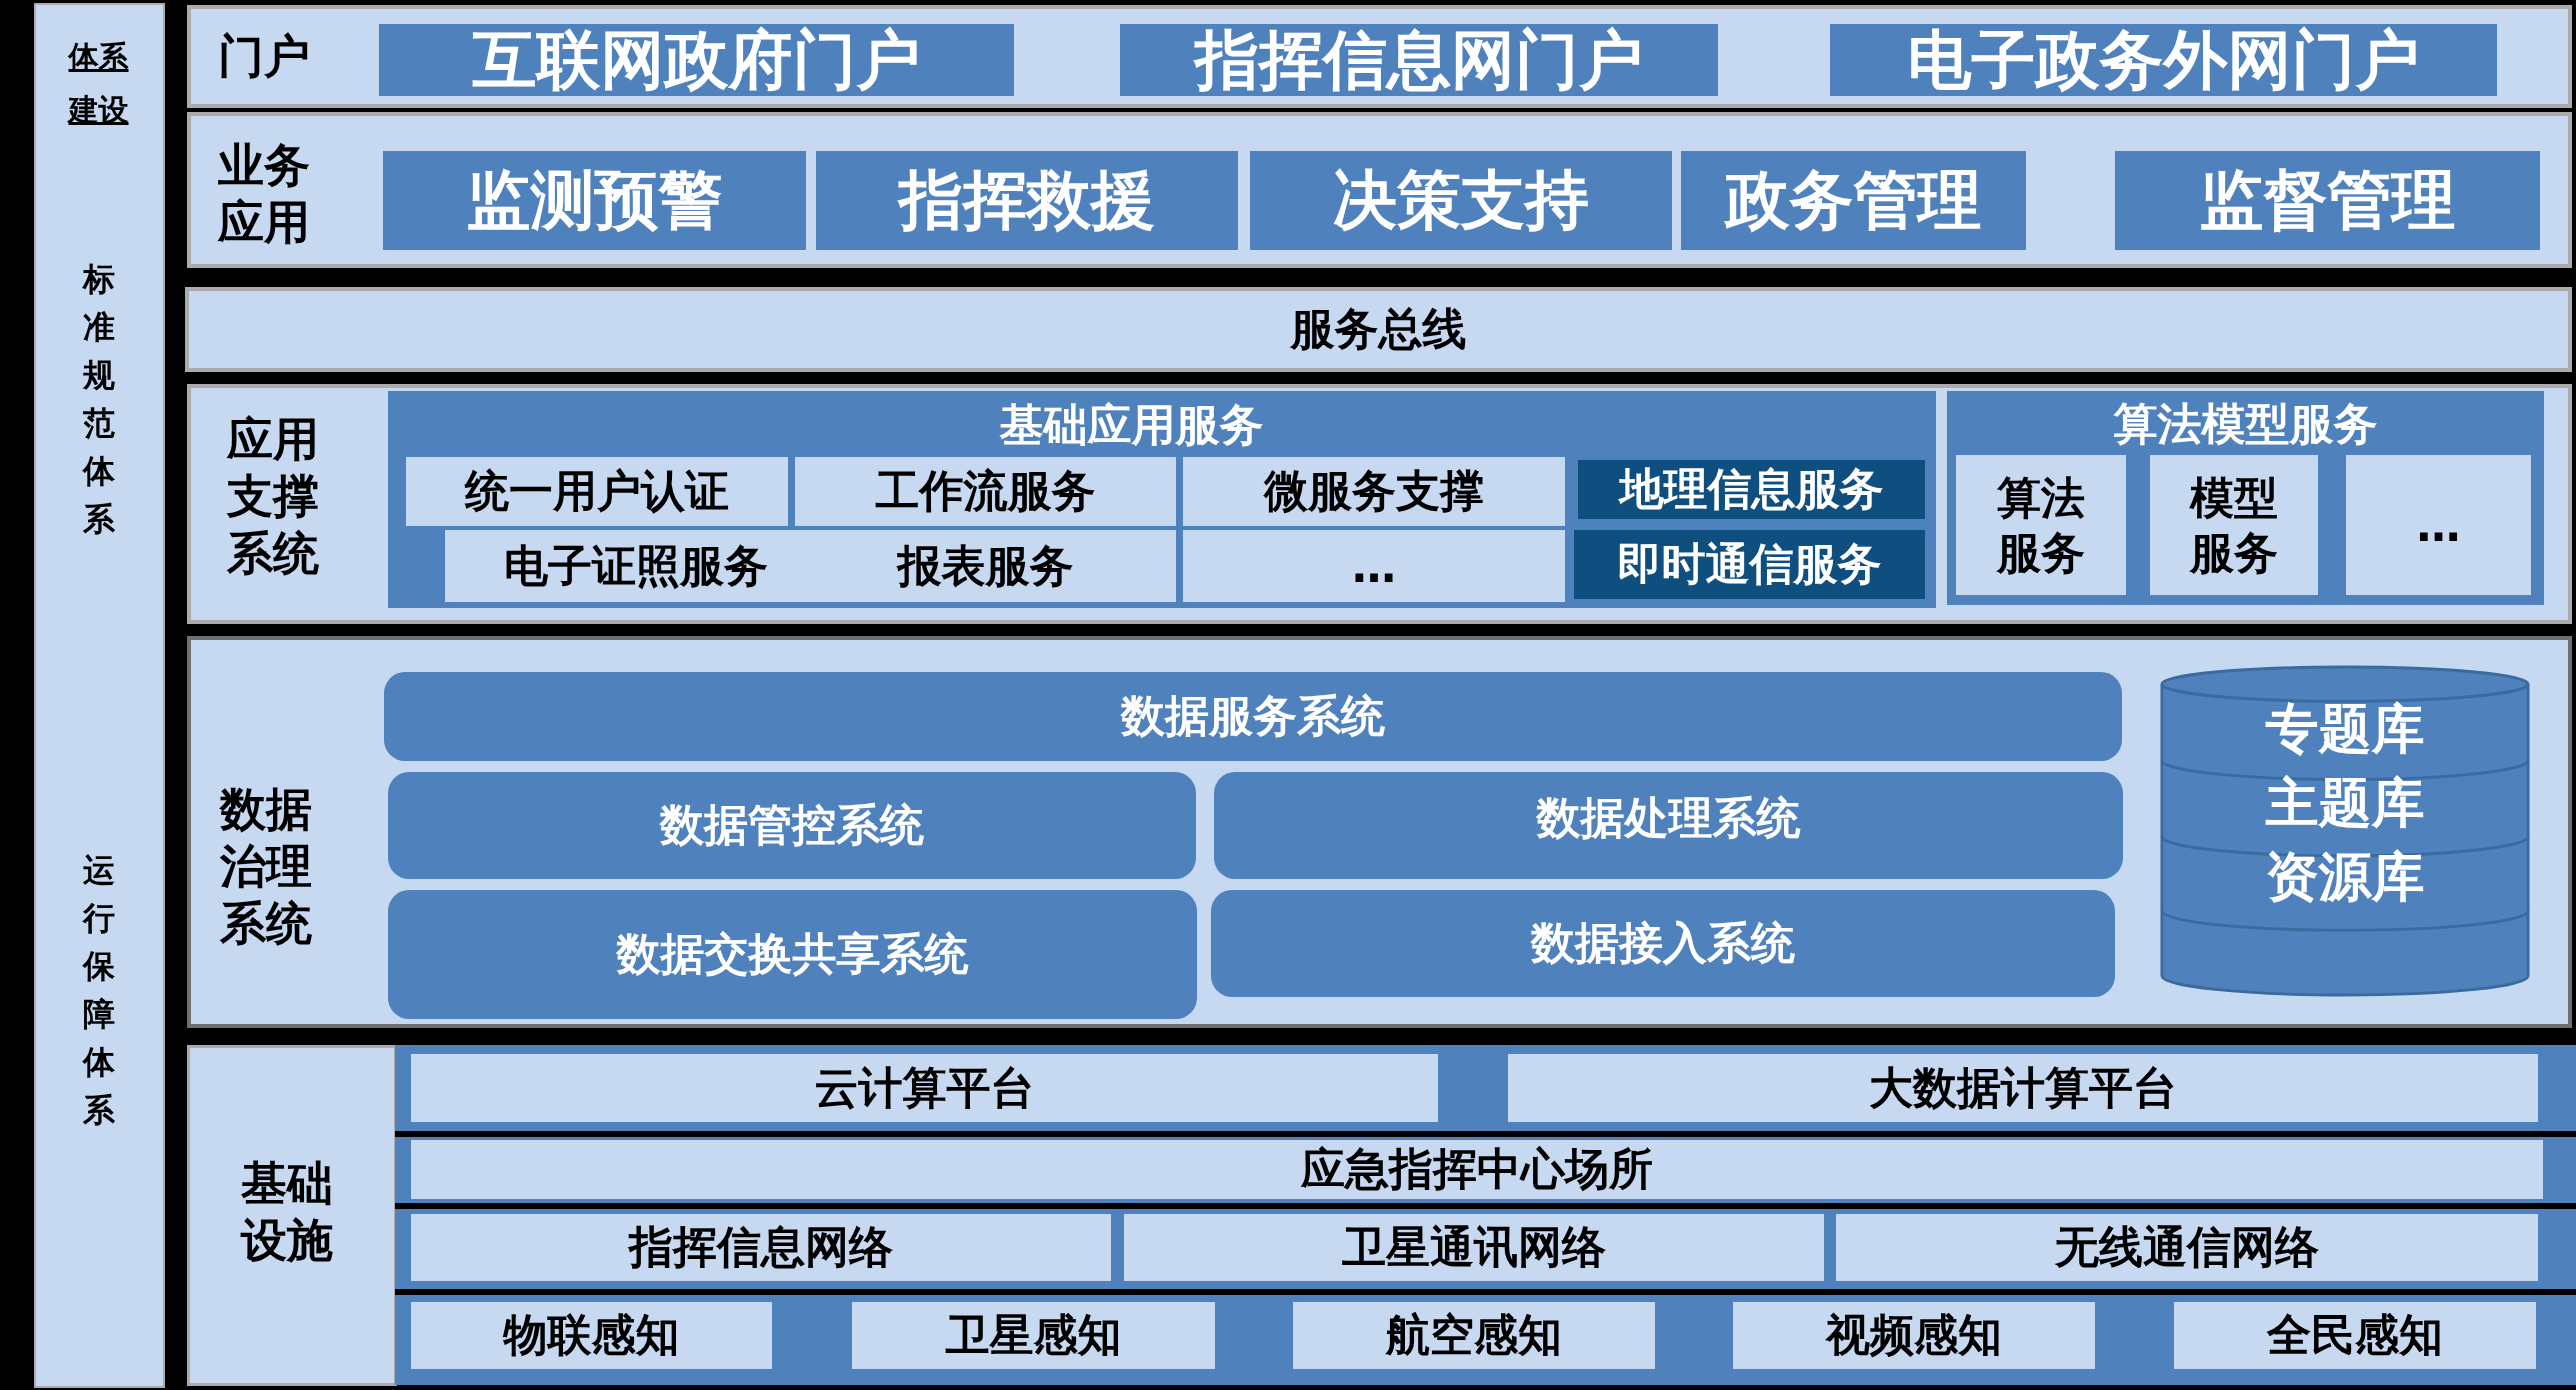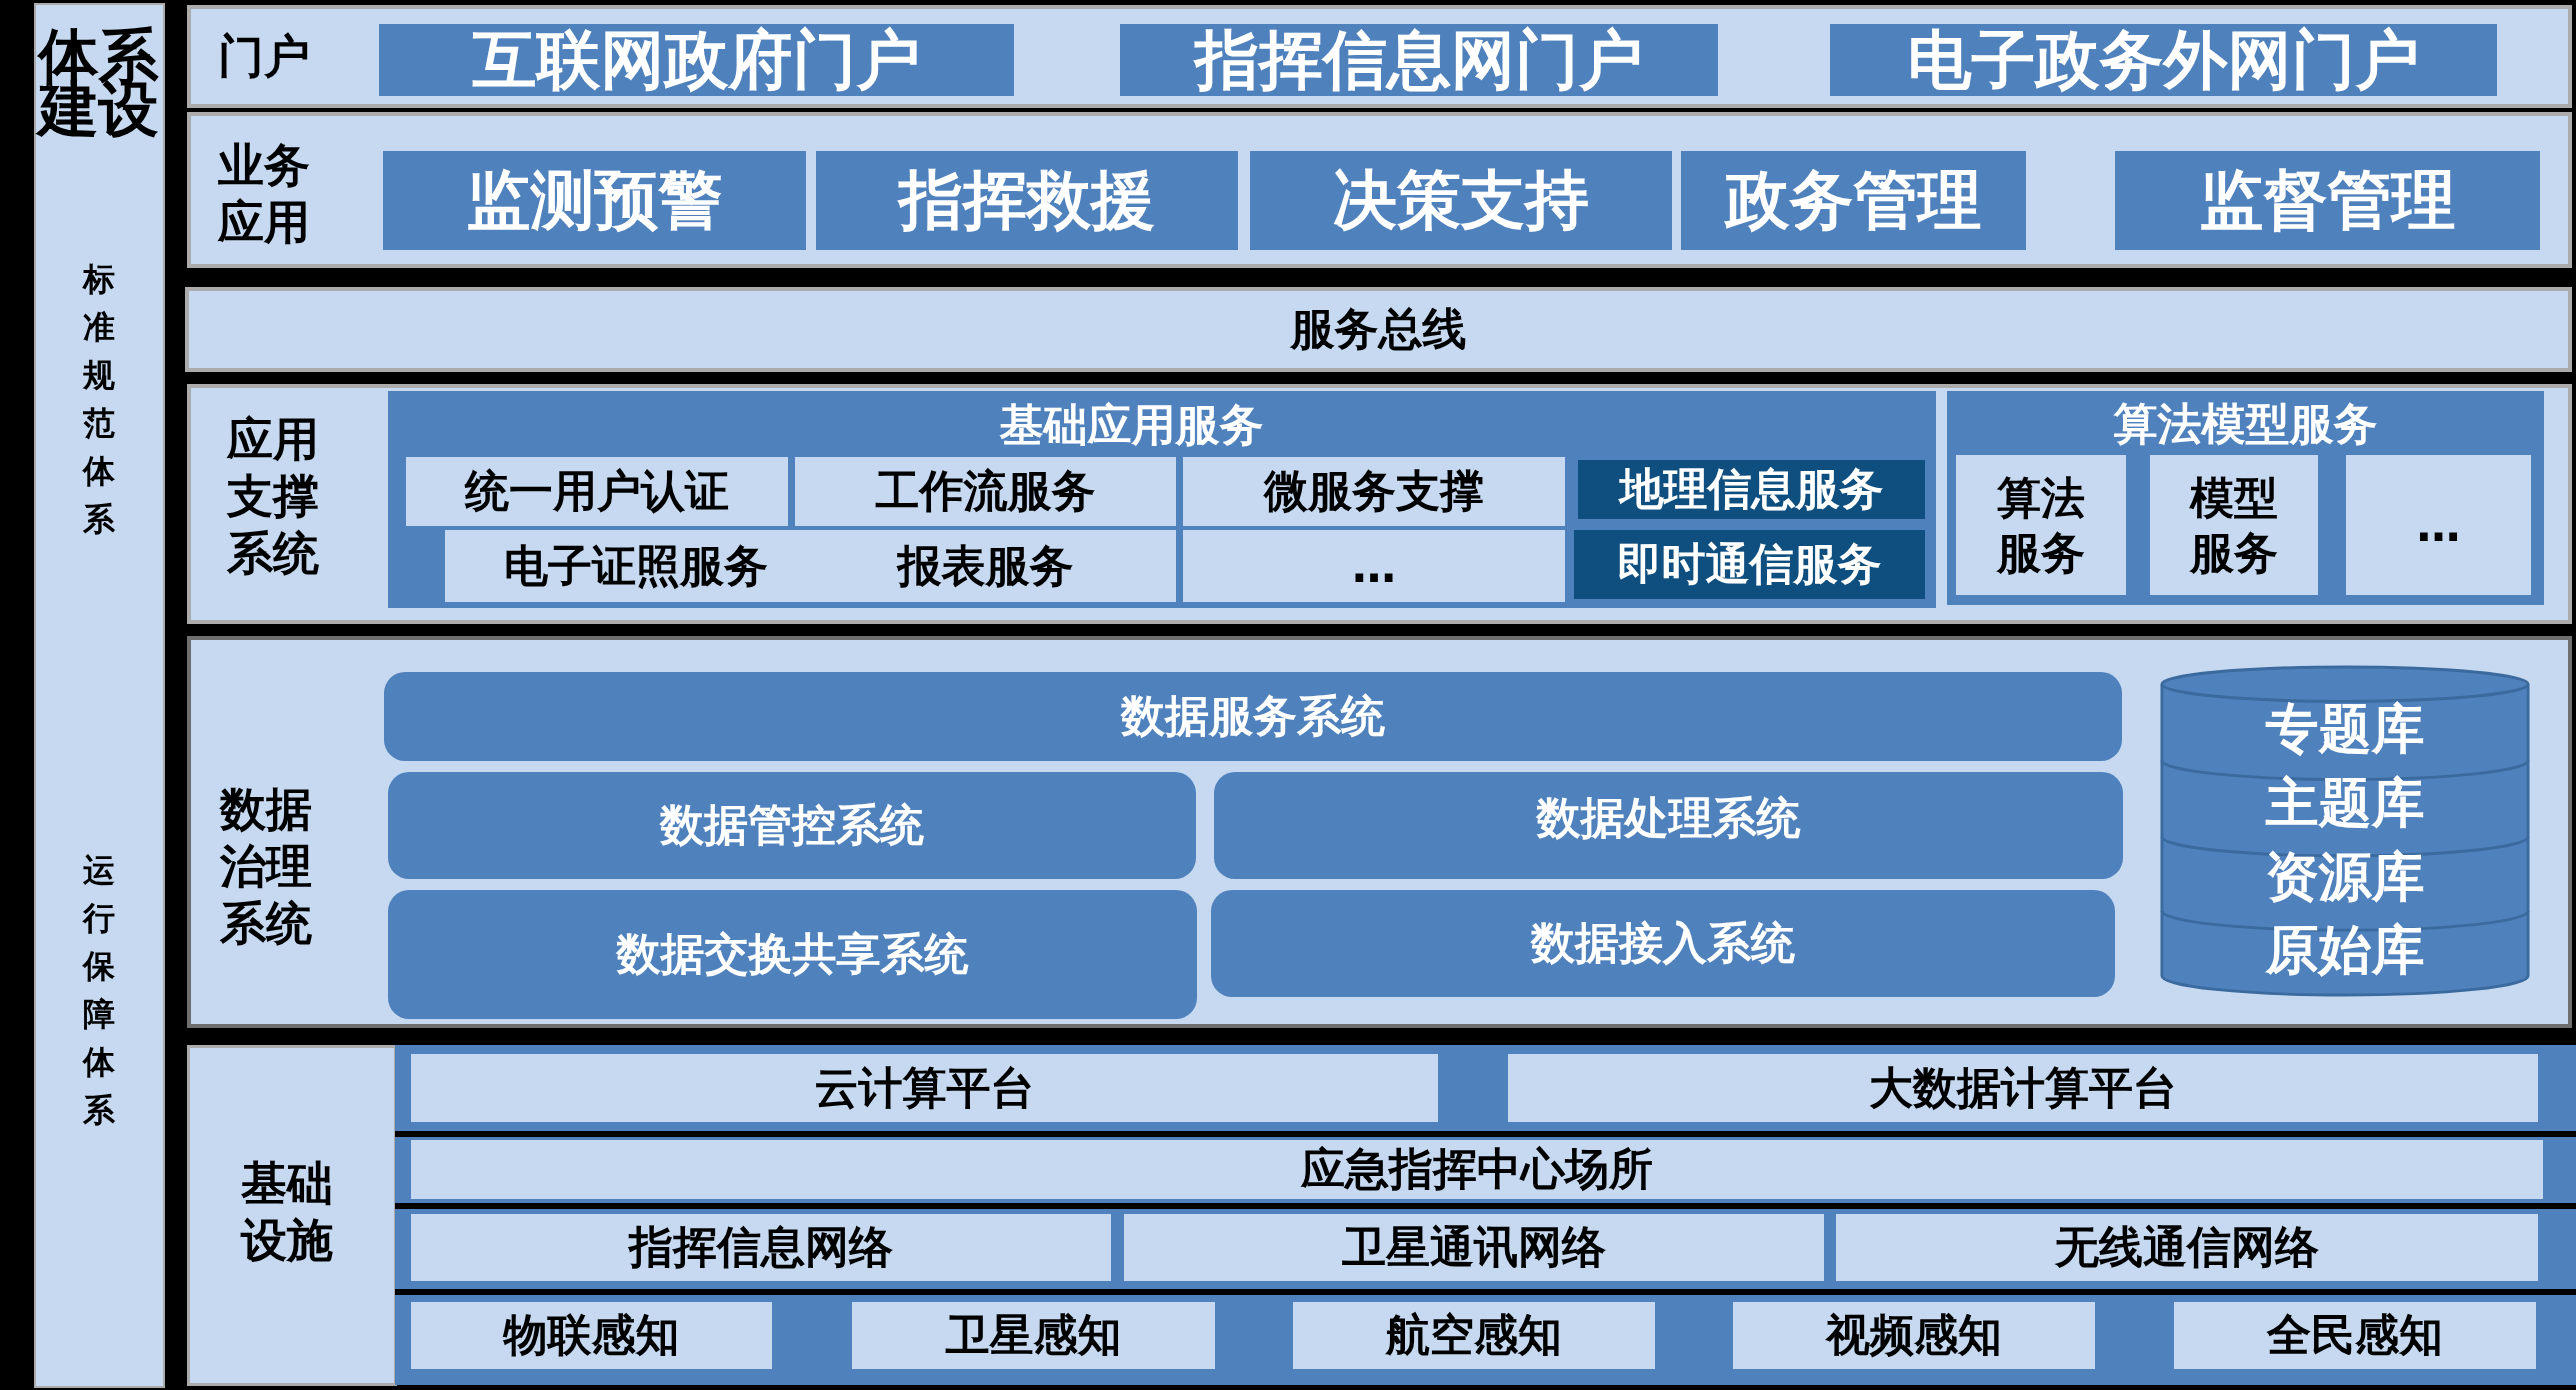--- a/index.html
+++ b/index.html
@@ -18,21 +18,21 @@
   .f50 { font-size:64px; }
   .f46 { font-size:44px; }
   .round { border-radius:21px; }
   .cyl { position:absolute; left:2160px; top:665px; width:370px; height:332px; }
   .cyl-label { position:absolute; left:0; width:370px; text-align:center; color:#fff; font-size:53px; }
 </style>
 </head>
 <body>
 
 <div class="abs panel" style="left:34px;top:2.9px;width:131px;height:1385px;border-width:2.9px;">
-  <div class="abs lbl" style="left:0;top:25px;width:125px;text-align:center;font-size:60px;line-height:53px;">
+  <div class="abs lbl" style="left:0;top:25px;width:125px;text-align:center;font-size:30px;line-height:53px;text-decoration:underline;">
     <div>体系</div>
     <div>建设</div>
   </div>
   <div class="abs vlbl" style="left:40px;top:250px;word-break:break-all;">标准规范体系</div>
   <div class="abs vlbl" style="left:40px;top:841px;word-break:break-all;">运行保障体系</div>
 </div>
 
 <div class="abs panel" style="left:187px;top:4.8px;width:2385px;height:103px;">
   <div class="abs lbl" style="left:27px;top:19px;">门户</div>
 </div>
@@ -104,21 +104,20 @@
   <svg width="370" height="332" viewBox="0 0 388 348">
     <path d="M2 20 L2 326 A192 20 0 0 0 386 326 L386 20" fill="#4F81BD" stroke="#3A6A9E" stroke-width="3"></path>
     <ellipse cx="194" cy="20" rx="192" ry="18" fill="#4F81BD" stroke="#3A6A9E" stroke-width="3"></ellipse>
     <path d="M2 100 A192 20 0 0 0 386 100" fill="none" stroke="#3A6A9E" stroke-width="3"></path>
     <path d="M2 180 A192 20 0 0 0 386 180" fill="none" stroke="#3A6A9E" stroke-width="3"></path>
     <path d="M2 258 A192 20 0 0 0 386 258" fill="none" stroke="#3A6A9E" stroke-width="3"></path>
   </svg>
   <div class="cyl-label" style="top:29px;">专题库</div>
   <div class="cyl-label" style="top:103px;">主题库</div>
   <div class="cyl-label" style="top:177px;">资源库</div>
-  <div class="cyl-label" style="top:250px;">原始库</div>
 </div>
 
 <div class="abs panel" style="left:187px;top:1045px;width:210px;height:341px;border-width:3.8px;">
   <div class="abs lbl" style="left:51px;top:107px;">
     <div>基础</div>
     <div>设施</div>
   </div>
 </div>
 <div class="abs blue" style="left:395px;top:1045px;width:2181px;height:340px;"></div>
 

